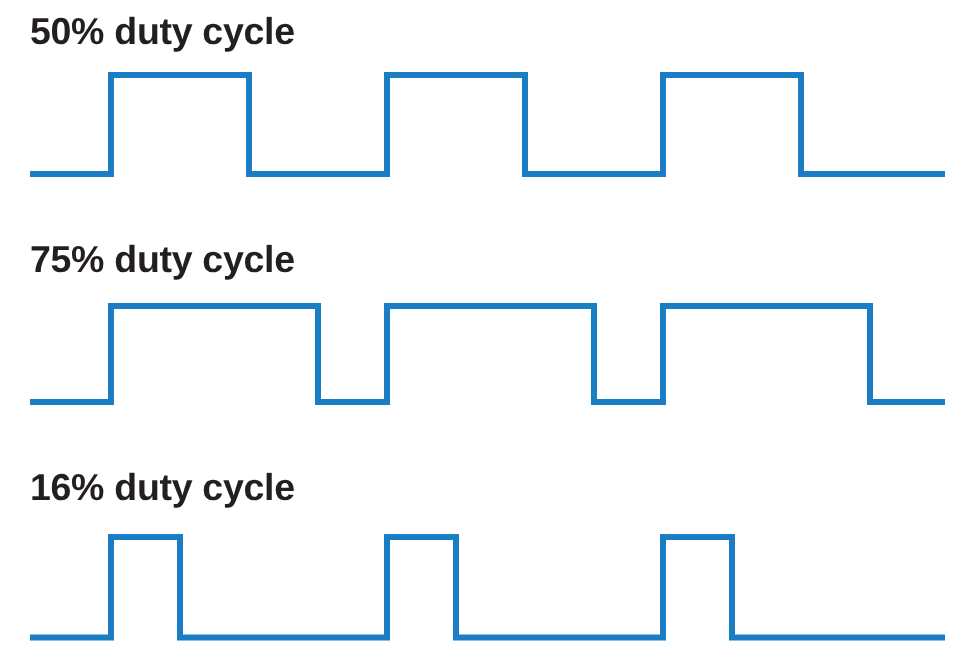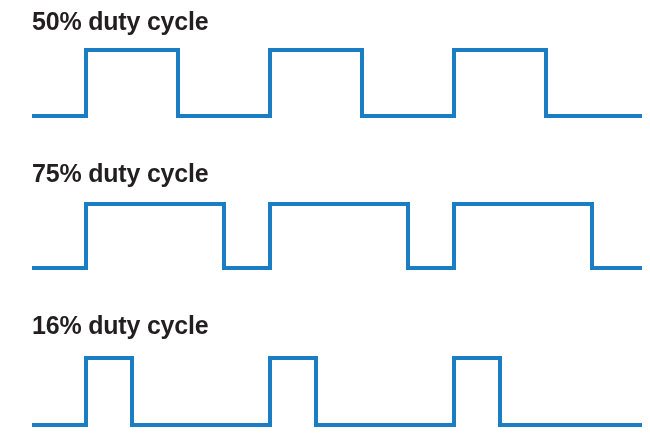--- a/index.html
+++ b/index.html
@@ -14,21 +14,21 @@
     overflow: hidden;
   }
   #figure {
     position: relative;
     width: 650px;
     height: 446px;
     background: #ffffff;
   }
   .wave-row {
     position: absolute;
-    left: 12px;
+    left: 0;
     width: 542px;
   }
   .row-label {
     position: absolute;
     left: 20px;
     font-family: "Liberation Sans", sans-serif;
     font-weight: bold;
     font-size: 25px;
     line-height: 26px;
     letter-spacing: -0.2px;

